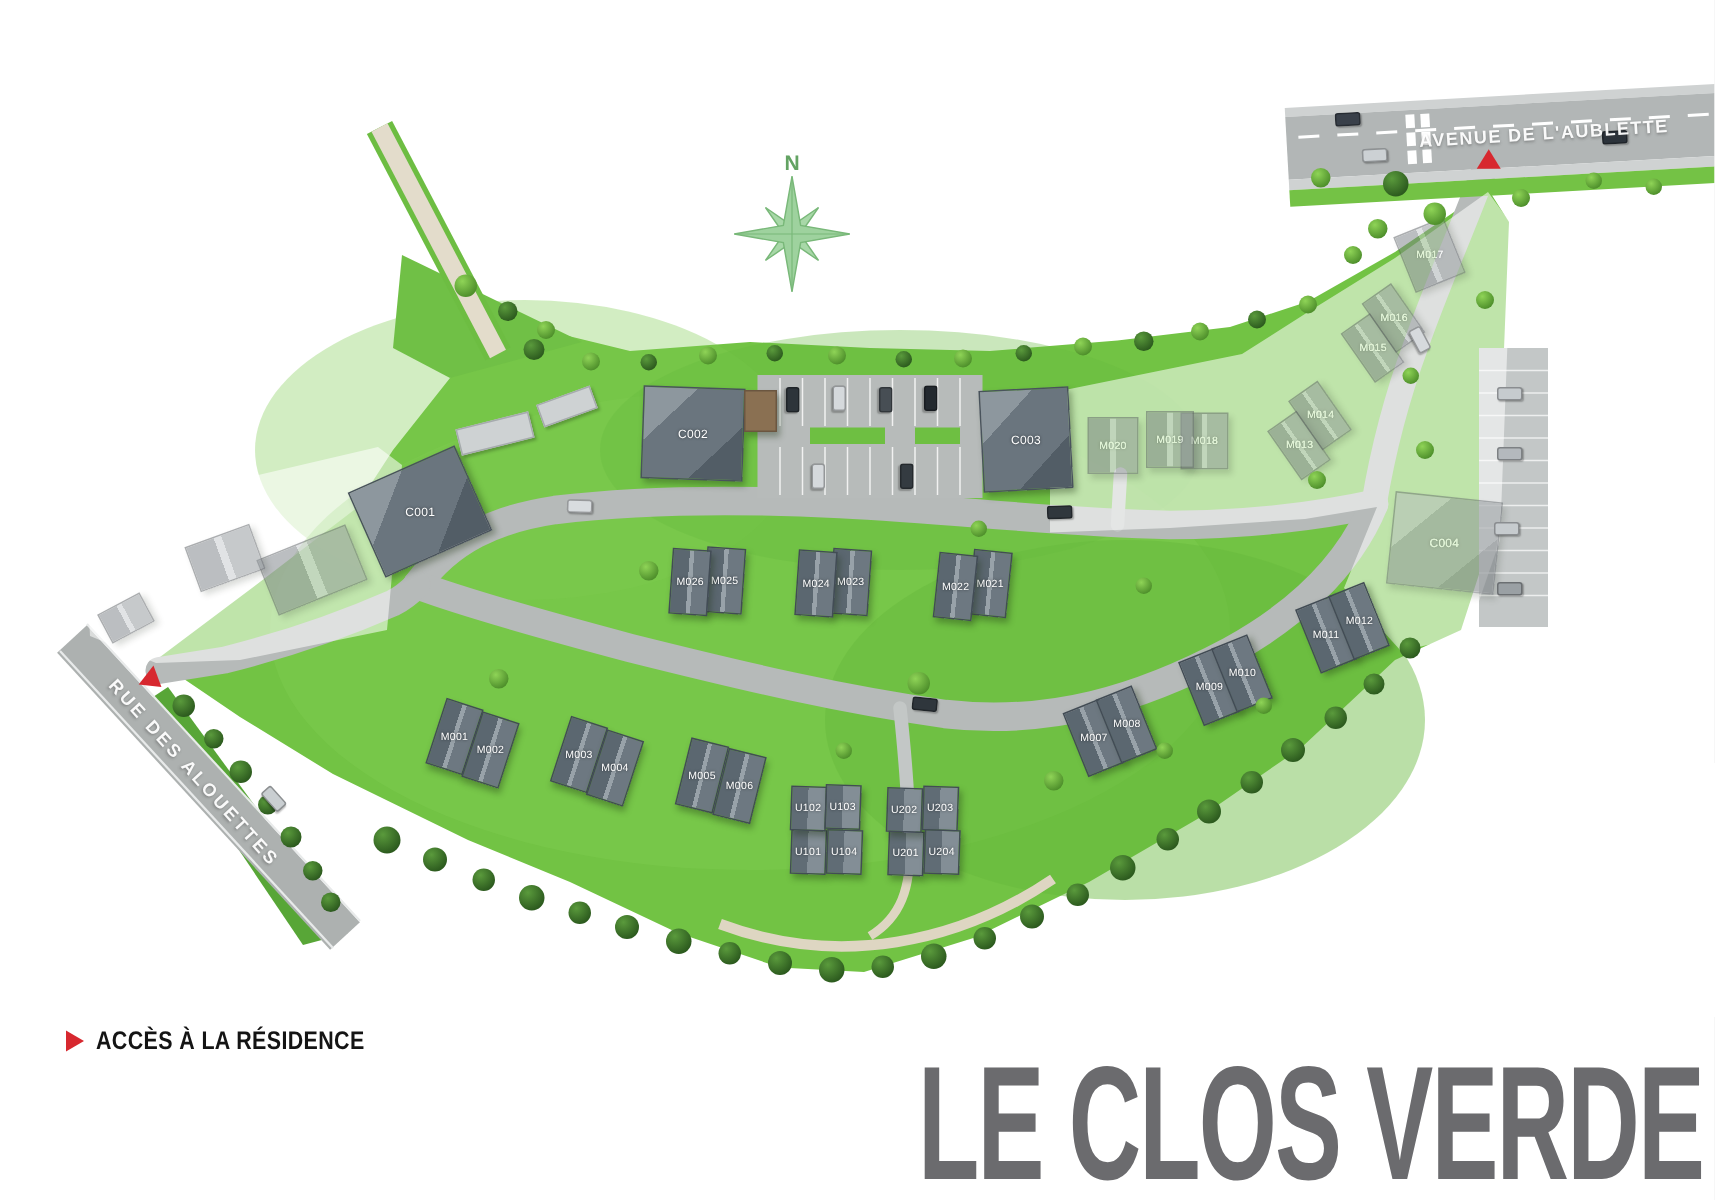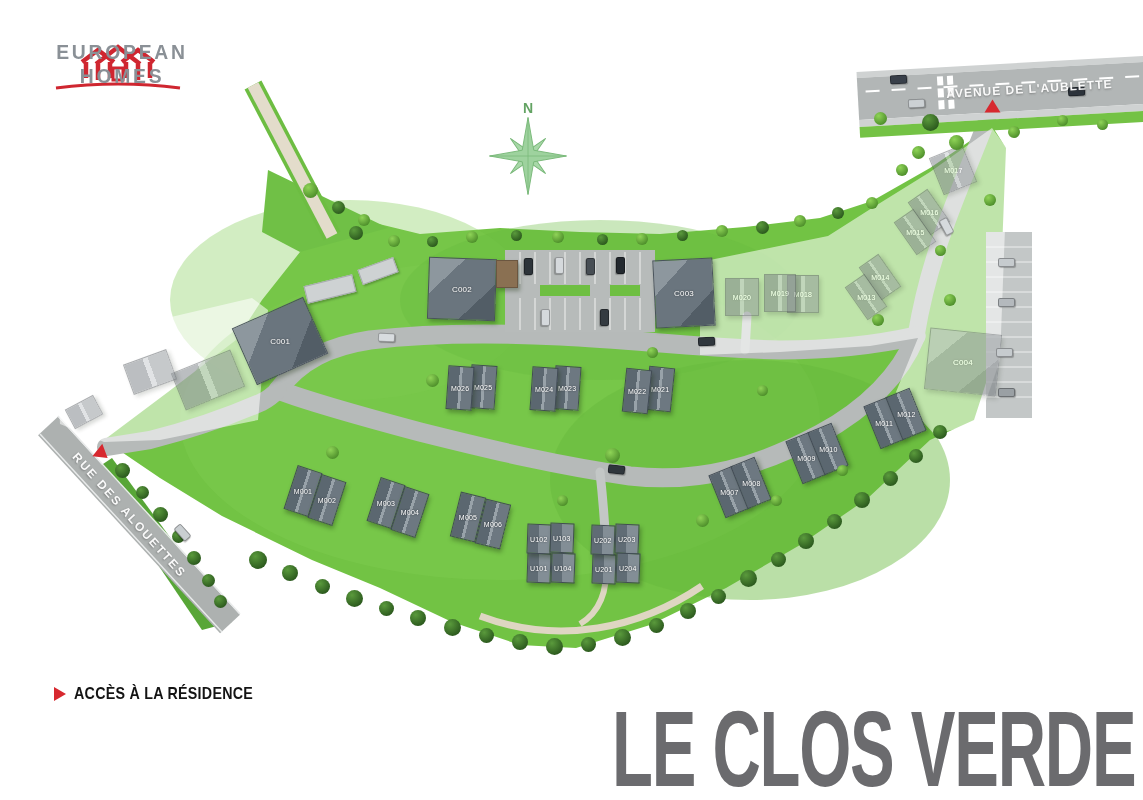--- a/index.html
+++ b/index.html
@@ -16,21 +16,21 @@
   .compass .north{position:absolute;left:0;right:0;top:-6px;text-align:center;color:#63a363;font-weight:700;font-size:14px;}
   
   .street-label{position:absolute;color:rgba(255,255,255,.95);font-weight:700;white-space:nowrap;text-shadow:0 1px 2px rgba(60,60,60,.45);}
   .street-label.avenue{left:946px;top:82px;font-size:12px;letter-spacing:1px;transform:rotate(-3.5deg);}
   .street-label.rue{left:80px;top:450px;font-size:12px;letter-spacing:2px;transform:rotate(48deg);transform-origin:left top;}
   
   .tri{width:0;height:0;border-top:8px solid transparent;border-bottom:8px solid transparent;border-left:13px solid #d7282f;position:absolute;}
   .marker-avenue{left:986px;top:98px;transform:rotate(-90deg);}
   .marker-rue{left:96px;top:446px;transform:rotate(38deg);}
   
-  .legend{position:absolute;left:54px;top:684px;display:flex;align-items:center;gap:8px;}
+  .legend{position:absolute;left:44px;top:684px;display:flex;align-items:center;gap:8px;}
   .legend .tri{position:static;border-top-width:7px;border-bottom-width:7px;border-left-width:12px;}
   .legend .txt{color:#141414;font-weight:700;font-size:17px;letter-spacing:.3px;transform:scaleX(.84);transform-origin:left center;white-space:nowrap;}
   
   .big-title{
     position:absolute;left:612px;top:700px;color:#6b6b6e;font-weight:800;
     font-size:108px;line-height:.9;white-space:nowrap;letter-spacing:-2px;
     transform:scaleX(.62);transform-origin:left top;
   }
   
   #lots-layer,#deco-layer{position:absolute;left:0;top:0;width:1143px;height:800px;pointer-events:none;}
@@ -336,33 +336,20 @@
 
   <div class="compass">
     <span class="north">N</span>
     <svg width="100" height="100" viewBox="0 0 100 104">
       <polygon points="50,26 54,48 76,52 54,56 50,78 46,56 24,52 46,48" transform="rotate(45 50 52)" fill="#a8d8a8" stroke="#79b879" stroke-width="1"></polygon>
       <polygon points="50,12 56,46 90,52 56,58 50,92 44,58 10,52 44,46" fill="#9ed29e" stroke="#79b879" stroke-width="1"></polygon>
       <path d="M50,12 L50,92 M10,52 L90,52" stroke="#79b879" stroke-width=".8"></path>
     </svg>
   </div>
 
-  <div class="logo">
-    <svg width="160" height="54" viewBox="0 0 160 54">
-      <g fill="none" stroke="#cf2630" stroke-width="4.5" stroke-linejoin="miter">
-        <path d="M42,22 L58,10 74,22 M46,22 V38 M70,22 V38"></path>
-        <path d="M82,22 L98,10 114,22 M86,22 V38 M110,22 V38"></path>
-        <path d="M56,24 L78,7 100,24 M58,24 V40 M98,24 V40"></path>
-      </g>
-      <rect x="73" y="28" width="10" height="12" fill="none" stroke="#cf2630" stroke-width="3"></rect>
-      <path d="M16,48 Q78,40 140,48" stroke="#cf2630" stroke-width="3" fill="none"></path>
-    </svg>
-    <div class="line">EUROPEAN</div>
-    <div class="line">HOMES</div>
-  </div>
 
   <div class="street-label avenue">AVENUE DE L'AUBLETTE</div>
   <div class="street-label rue">RUE DES ALOUETTES</div>
 
   <div class="tri marker-avenue"></div>
   <div class="tri marker-rue"></div>
 
   <div class="legend">
     <div class="tri"></div>
     <div class="txt">ACCÈS À LA RÉSIDENCE</div>

